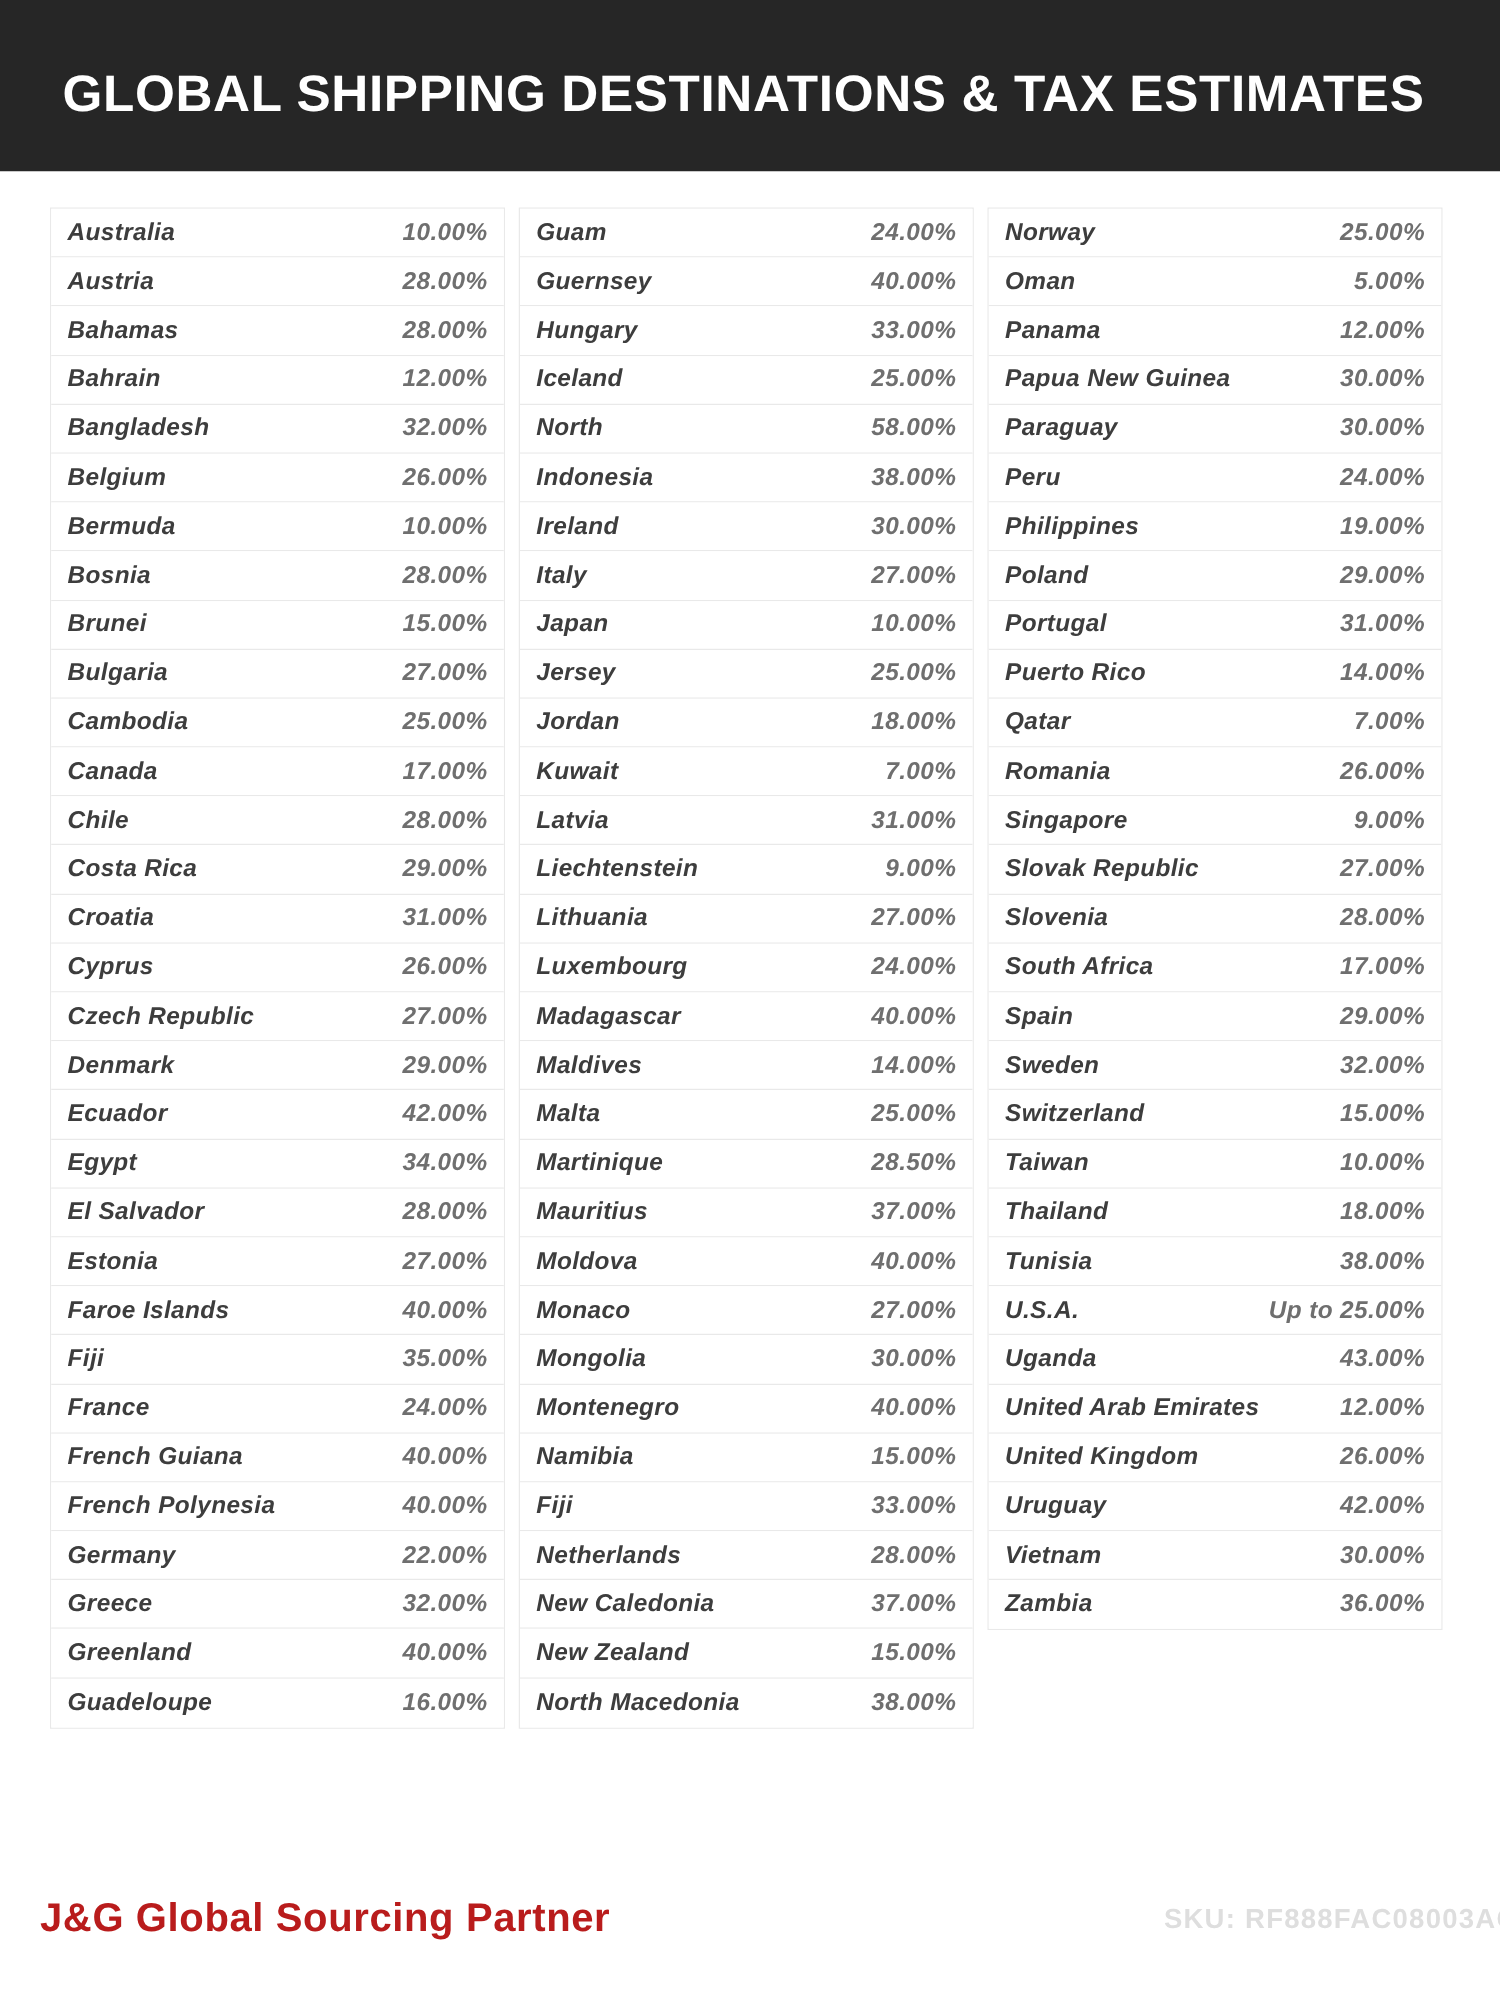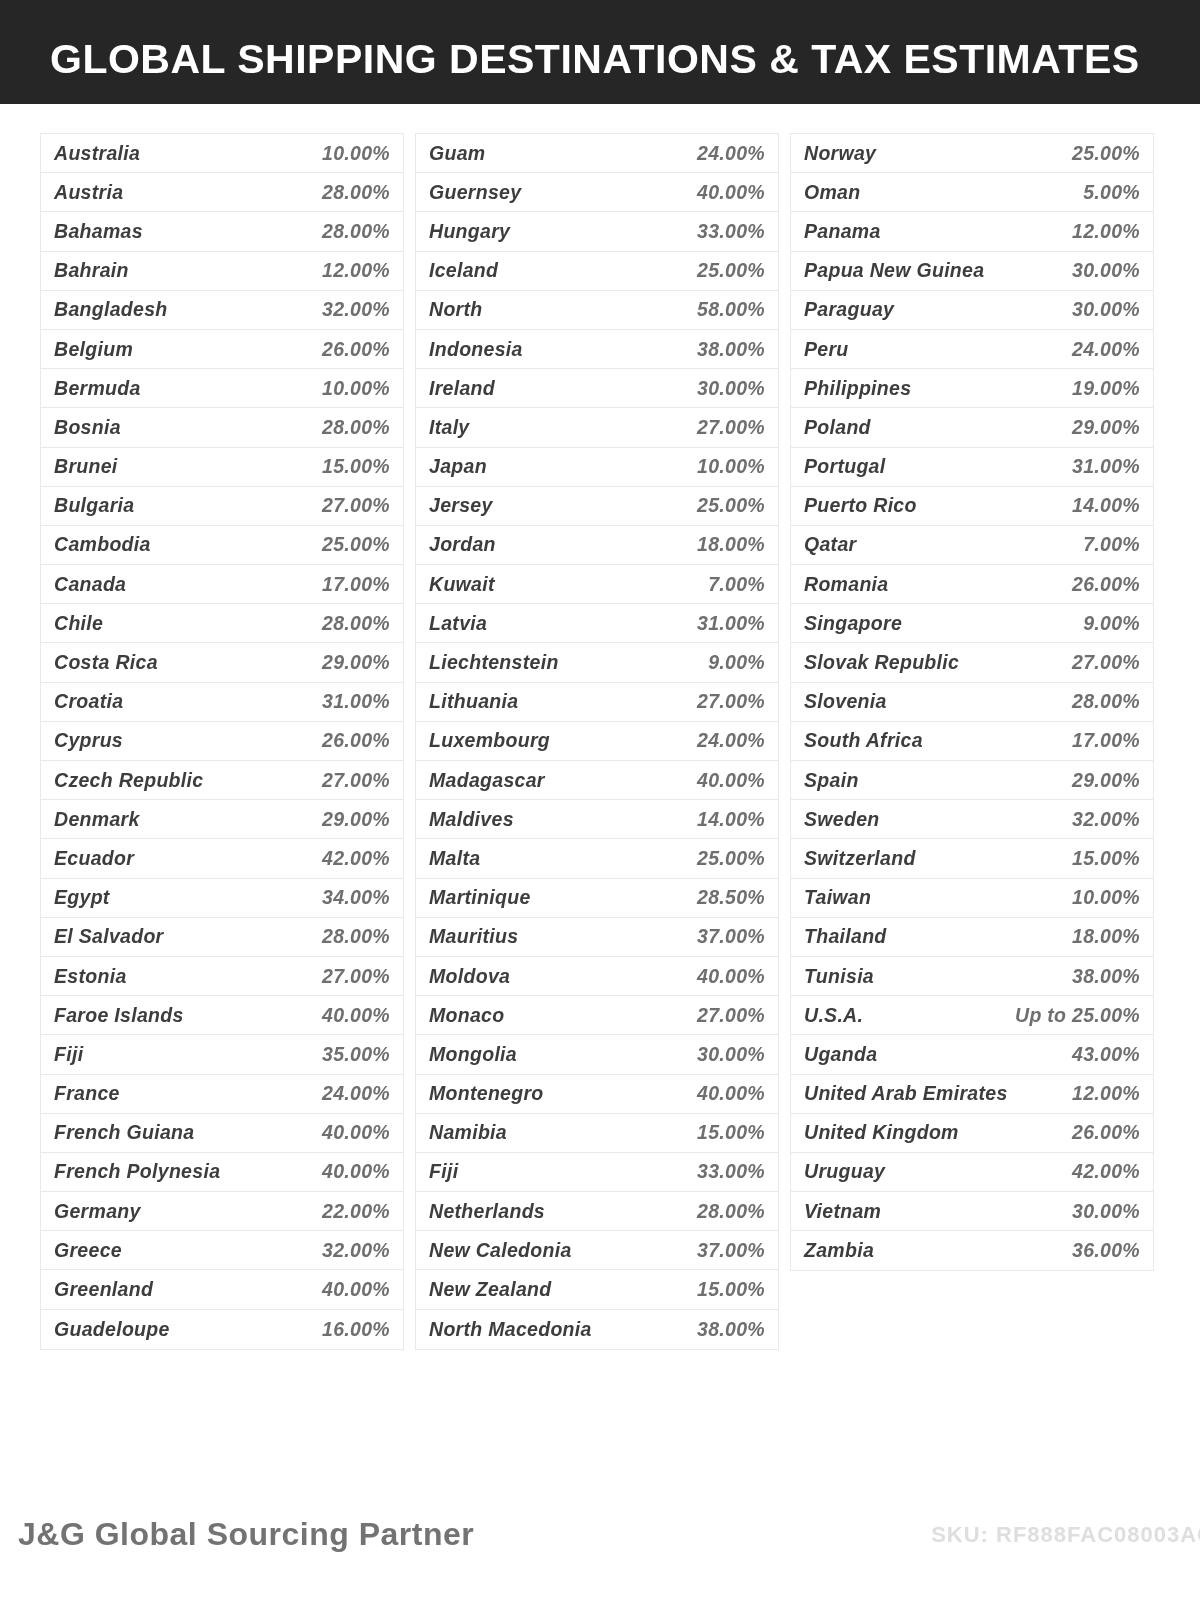--- a/index.html
+++ b/index.html
@@ -5,21 +5,21 @@
   * { margin:0; padding:0; box-sizing:border-box; }
   html,body { width:1200px; height:1600px; }
   body {
     position:relative;
     overflow:hidden;
     background:#ffffff;
     font-family:"Liberation Sans", sans-serif;
   }
   .header {
     background:#262626;
-    height:104px;
+    height:137px;
     padding:14px 50px 0 50px;
     display:flex;
     flex-direction:column;
     justify-content:center;
   }
   .title {
     color:#ffffff;
     font-size:41px;
     font-weight:800;
     letter-spacing:0.5px;
@@ -71,24 +71,24 @@
   .footer {
     position:absolute;
     top:1516px;
     left:0;
     width:1200px;
     display:flex;
     justify-content:space-between;
     align-items:center;
   }
   .brand {
-    margin-left:18px;
+    margin-left:32px;
     font-size:32px;
     font-weight:700;
-    color:#737373;
+    color:#b91c1c;
     letter-spacing:0.5px;
     white-space:nowrap;
   }
   .sku {
     margin-right:-14px;
     font-size:22px;
     font-weight:700;
     color:#dedede;
     letter-spacing:1px;
     white-space:nowrap;

